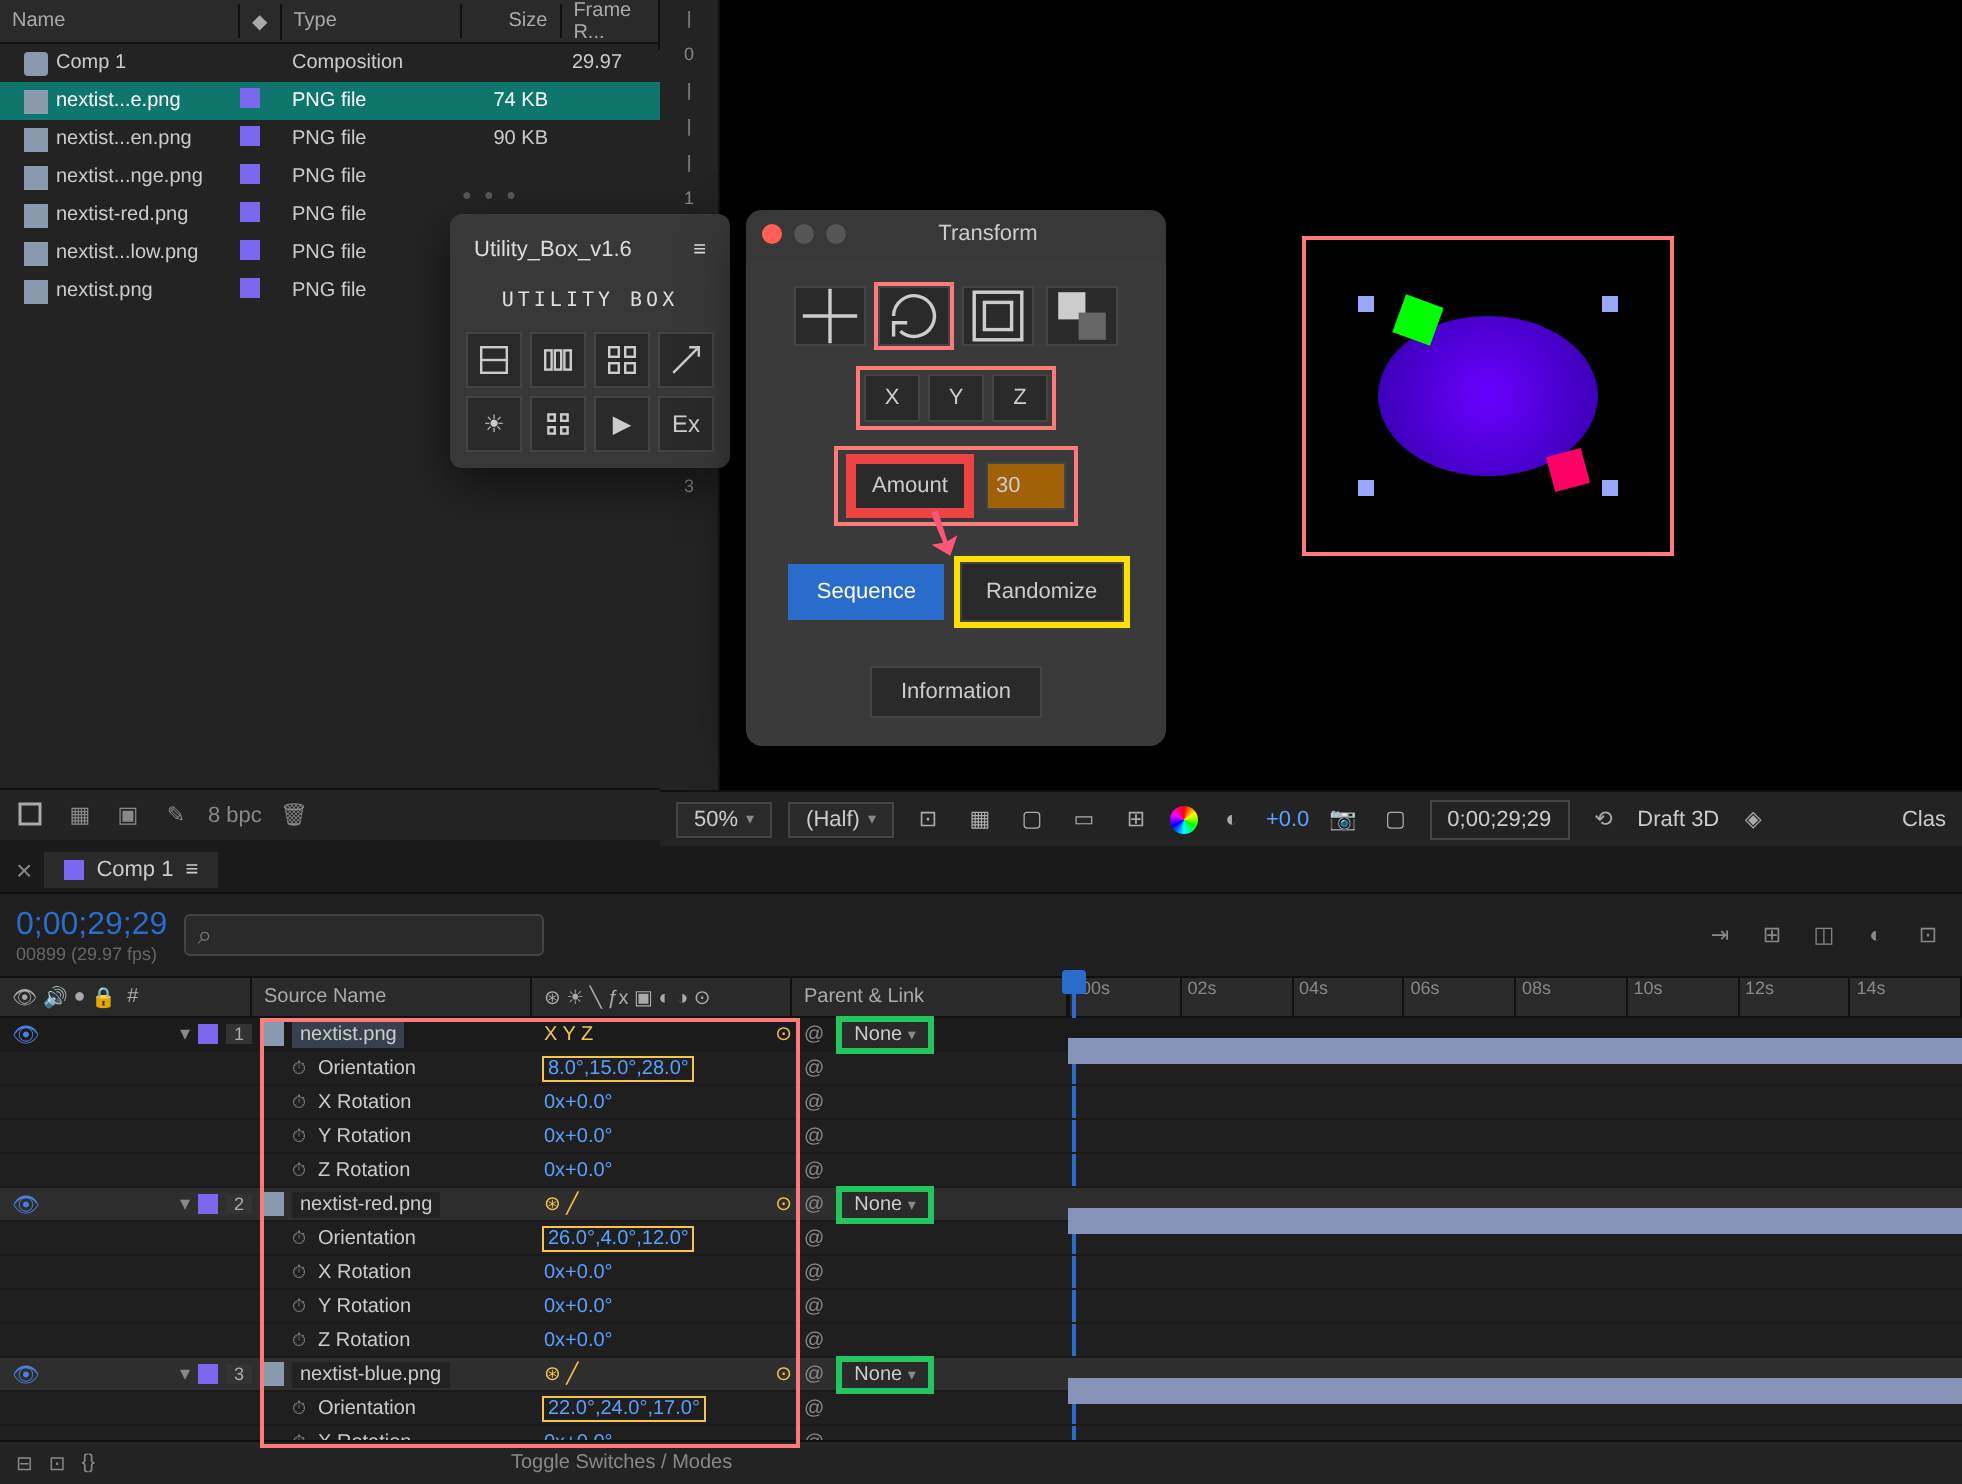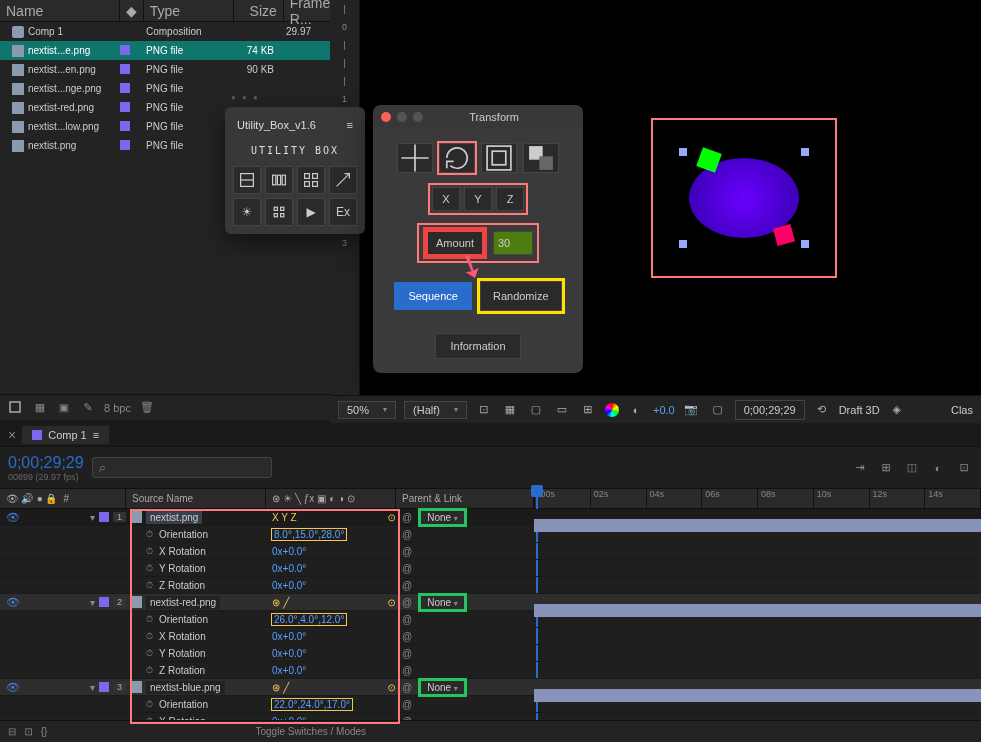--- a/index.html
+++ b/index.html
@@ -1,20 +1,20 @@
 <!DOCTYPE html>
 <html><head>
 <meta charset="utf-8">
 <style>
 * { margin: 0; padding: 0; box-sizing: border-box; font-family: -apple-system, "Helvetica Neue", Arial, sans-serif; }
 body { background: #1a1a1a; color: #ccc; font-size: 11px; width: 981px; height: 742px; overflow: hidden; position: relative; }
 
 
 .project-panel { position: absolute; left: 0; top: 0; width: 330px; height: 420px; background: #232323; }
-.proj-header { display: flex; background: #2a2a2a; border-bottom: 1px solid #111; height: 22px; align-items: center; font-size: 14px; }
+.proj-header { display: flex; background: #2a2a2a; border-bottom: 1px solid #111; height: 22px; align-items: center; font-size: 10px; }
 .proj-col { padding: 3px 6px; color: #aaa; border-right: 1px solid #111; }
 .proj-col.name { flex: 0 0 120px; }
 .proj-col.tag { flex: 0 0 20px; text-align: center; }
 .proj-col.type { flex: 0 0 90px; }
 .proj-col.size { flex: 0 0 50px; text-align: right; }
 .proj-col.frame { flex: 1; }
 .proj-row { display: flex; height: 19px; align-items: center; font-size: 10px; }
 .proj-row.sel { background: #0f766e; color: #fff; }
 .proj-cell.name { flex: 0 0 120px; display: flex; align-items: center; gap: 4px; padding-left: 12px; }
 .proj-cell.tag { flex: 0 0 20px; }
@@ -58,30 +58,30 @@
 .traffic span { width: 10px; height: 10px; border-radius: 50%; background: #555; display: inline-block; }
 .traffic span.red { background: #ff5f56; }
 .transform-body { padding: 14px 12px; display: flex; flex-direction: column; align-items: center; gap: 12px; }
 .transform-row { display: flex; gap: 6px; }
 .transform-btn { width: 36px; height: 30px; background: #2a2a2a; border: 1px solid #444; display: flex; align-items: center; justify-content: center; color: #ccc; }
 .transform-btn.hl { outline: 2px solid #ff7b7b; }
 .axis-btn { width: 28px; height: 24px; background: #2a2a2a; border: 1px solid #444; display: flex; align-items: center; justify-content: center; color: #ccc; font-size: 11px; }
 .axis-row { outline: 2px solid #ff7b7b; padding: 2px; display: flex; gap: 4px; }
 .amount-row { display: flex; align-items: center; gap: 6px; outline: 2px solid #ff7b7b; padding: 2px 4px; }
 .amount-row label { font-size: 11px; color: #ccc; background: #2a2a2a; padding: 5px 8px; border: 5px solid #ef4444; }
-.amount-row input { width: 40px; background: #4d7c0f; border: 1px solid #444; color: #ccc; padding: 5px 4px; font-size: 11px; }
+.amount-row input { width: 40px; background: #a16207; border: 1px solid #444; color: #ccc; padding: 5px 4px; font-size: 11px; }
 .action-row { display: flex; gap: 8px; margin-top: 8px; align-items: center; }
 .seq-btn { background: #2a6ccc; color: #fff; border: none; padding: 8px 14px; font-size: 11px; }
 .rand-btn { background: #2a2a2a; border: 1px solid #444; color: #ccc; padding: 8px 12px; font-size: 11px; outline: 3px solid #ffe100; }
 .info-btn { background: #2a2a2a; border: 1px solid #444; color: #ccc; padding: 6px 14px; font-size: 11px; margin-top: 10px; }
 .arrow-annot { position: absolute; left: 458px; top: 247px; font-size: 32px; color: #ff5577; transform: rotate(25deg); z-index: 50; pointer-events: none; }
 
 
 .comp-footer { position: absolute; left: 330px; top: 395px; right: 0; height: 28px; background: #232323; border-top: 1px solid #111; display: flex; align-items: center; gap: 8px; padding: 0 8px; font-size: 11px; }
-.comp-footer .sel { background: #2a2a2a; border: 1px solid #444; padding: 2px 8px; display: flex; align-items: center; gap: 14px; }
+.comp-footer .sel { background: #2a2a2a; border: 1px solid #444; padding: 2px 8px; display: flex; align-items: center; gap: 4px; }
 .comp-footer .ic { width: 18px; height: 18px; display: flex; align-items: center; justify-content: center; color: #aaa; }
 .comp-footer .divider { flex: 1; }
 .timecode-box { border: 1px solid #444; padding: 3px 8px; color: #ccc; }
 
 
 .timeline { position: absolute; left: 0; top: 423px; right: 0; bottom: 0; background: #1f1f1f; }
 .timeline-tabs { height: 24px; background: #1a1a1a; display: flex; align-items: center; gap: 6px; padding: 0 8px; border-bottom: 1px solid #111; }
 .timeline-tabs .close { color: #888; font-size: 14px; }
 .tab-label { display: flex; align-items: center; gap: 6px; background: #2a2a2a; padding: 3px 10px; }
 .tl-controls { height: 42px; display: flex; align-items: center; padding: 0 8px; gap: 8px; border-bottom: 1px solid #111; }

